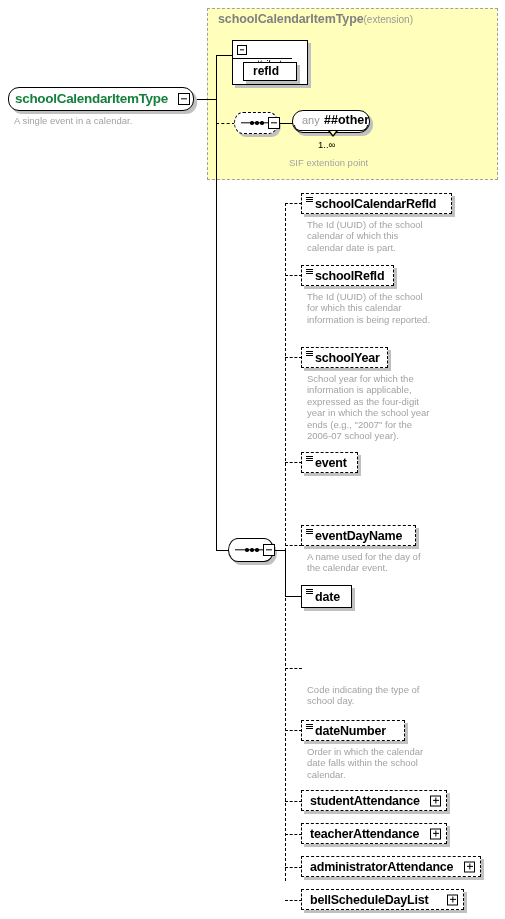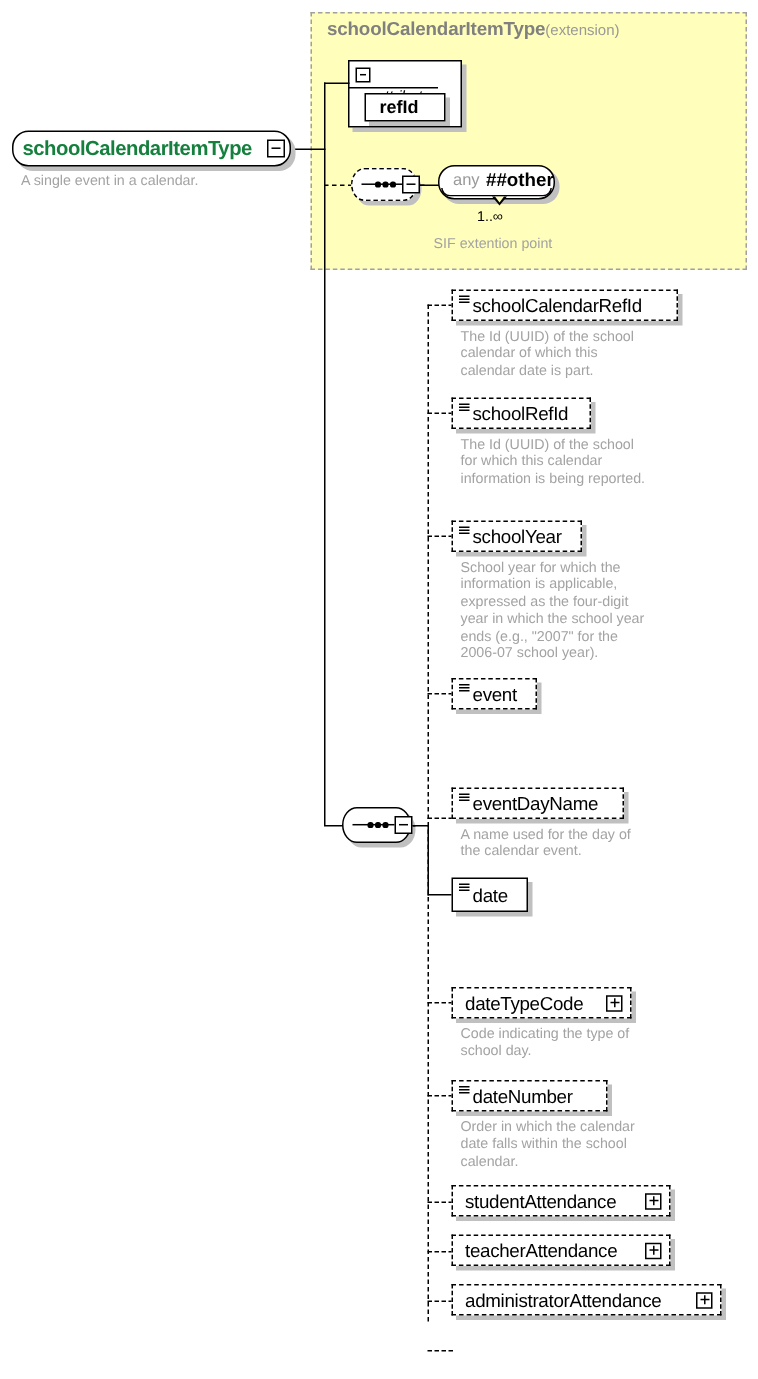--- a/index.html
+++ b/index.html
@@ -237,21 +237,21 @@
     background: #fff;
     box-sizing: border-box;
     box-shadow: 3px 3px 0 #c0c0c0;
     height: 21px;
   }
   .elem.opt { border: 1.5px dashed #000; }
   .elem.req { border: 1.6px solid #000; }
   .elem-label {
     position: absolute;
     font-size: 12.5px;
-    font-weight: normal;
+    font-weight: bold;
     color: #000;
     letter-spacing: -0.2px;
     white-space: nowrap;
     top: 50%;
     transform: translateY(-50%);
     left: 13px;
   }
   
   .txticon {
     position: absolute;
@@ -420,24 +420,20 @@
   <div class="elem req" style="left:301px; top:585px; width:51px; height:23px;">
     <span class="txticon">
         <i></i>
         <i></i>
         <i></i>
       </span>
     <span class="elem-label">date</span>
   </div>
 
   <div class="abs hline-d" style="left:285px; top:668px; width:17px;"></div>
-  <div class="elem opt" style="left:301px; top:658px; width:120px;">
-    <span class="elem-label" style="left:8px;">dateTypeCode</span>
-    <span class="plusbox" style="right:5px;"></span>
-  </div>
   <div class="desc" style="left:307px; top:684px;">Code indicating the type of school day.</div>
 
   <div class="abs hline-d" style="left:285px; top:730px; width:17px;"></div>
   <div class="elem opt" style="left:301px; top:720px; width:104px;">
     <span class="txticon">
         <i></i>
         <i></i>
         <i></i>
       </span>
     <span class="elem-label">dateNumber</span>
@@ -456,14 +452,18 @@
     <span class="plusbox" style="right:5px;"></span>
   </div>
 
   <div class="abs hline-d" style="left:285px; top:867px; width:17px;"></div>
   <div class="elem opt" style="left:301px; top:856px; width:180px;">
     <span class="elem-label" style="left:8px;">administratorAttendance</span>
     <span class="plusbox" style="right:5px;"></span>
   </div>
 
   <div class="abs hline-d" style="left:285px; top:900px; width:17px;"></div>
+  <div class="elem opt" style="left:301px; top:889px; width:163px;">
+    <span class="elem-label" style="left:8px;">bellScheduleDayList</span>
+    <span class="plusbox" style="right:5px;"></span>
+  </div>
 
 </div>
 
 </body></html>

